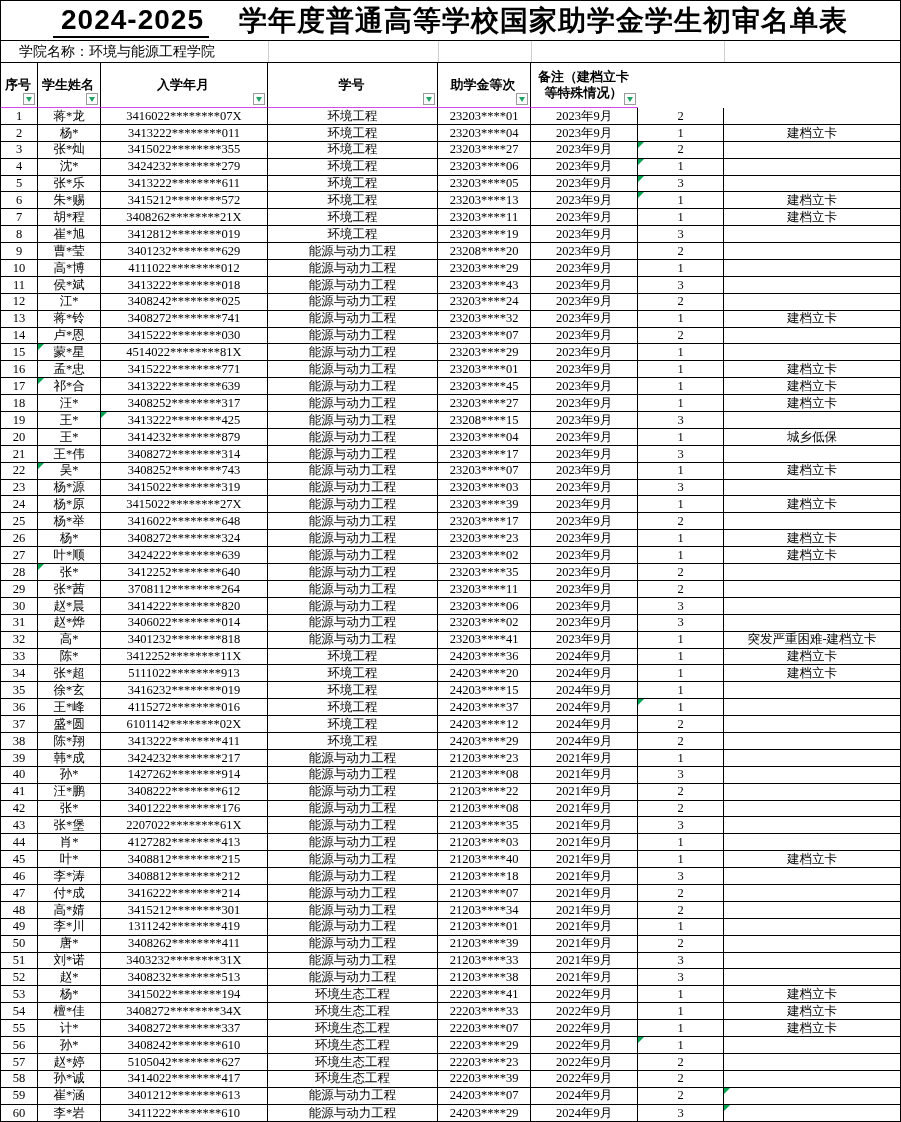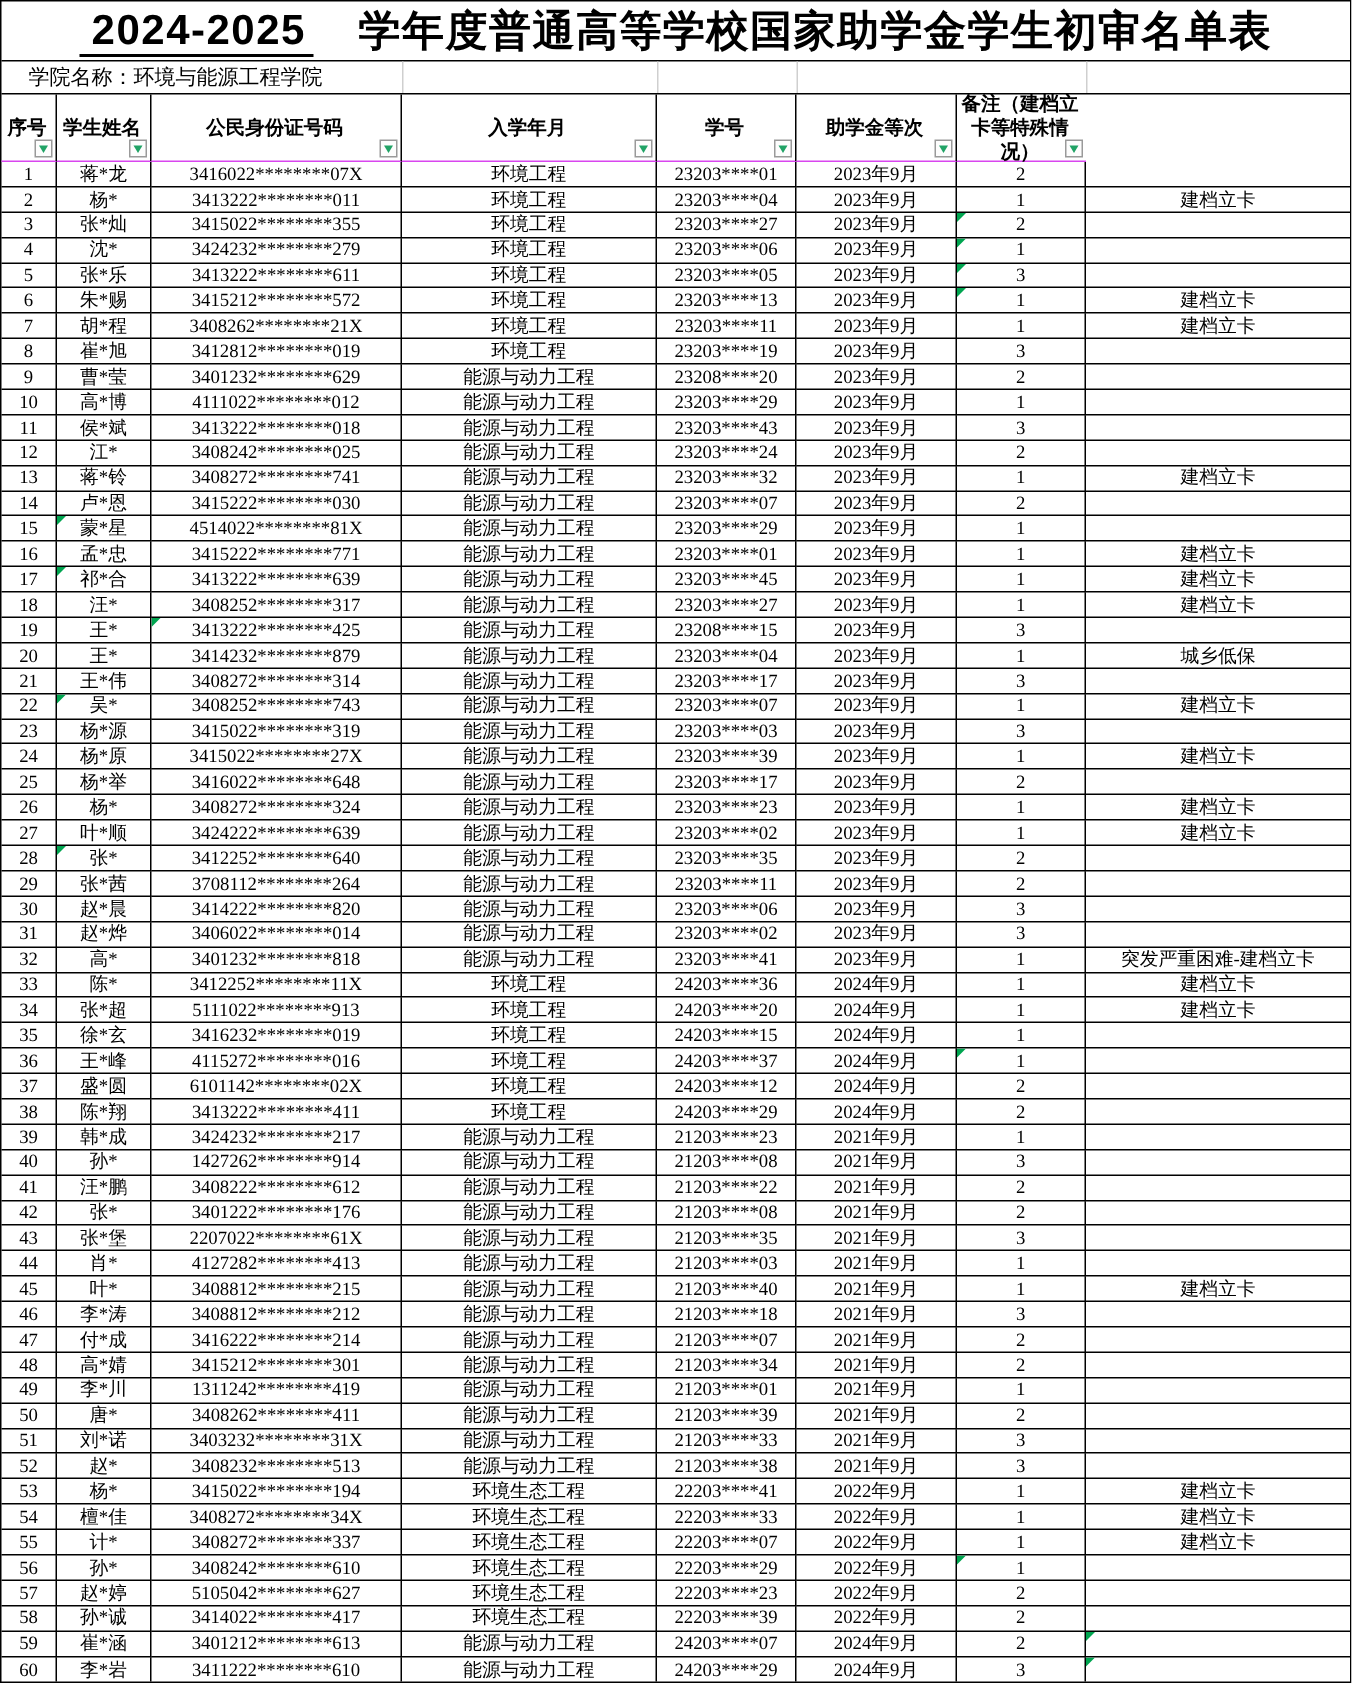--- a/index.html
+++ b/index.html
@@ -90,26 +90,20 @@
           <i class="filter-arrow"></i>
         </span>
     </div>
     <div class="hcell">
       <span>学生姓名</span>
       <span class="filter-btn">
           <i class="filter-arrow"></i>
         </span>
     </div>
     <div class="hcell">
-      <span>公民身份证号码</span>
-      <span class="filter-btn">
-          <i class="filter-arrow"></i>
-        </span>
-    </div>
-    <div class="hcell">
       <span>入学年月</span>
       <span class="filter-btn">
           <i class="filter-arrow"></i>
         </span>
     </div>
     <div class="hcell">
       <span>学号</span>
       <span class="filter-btn">
           <i class="filter-arrow"></i>
         </span>

